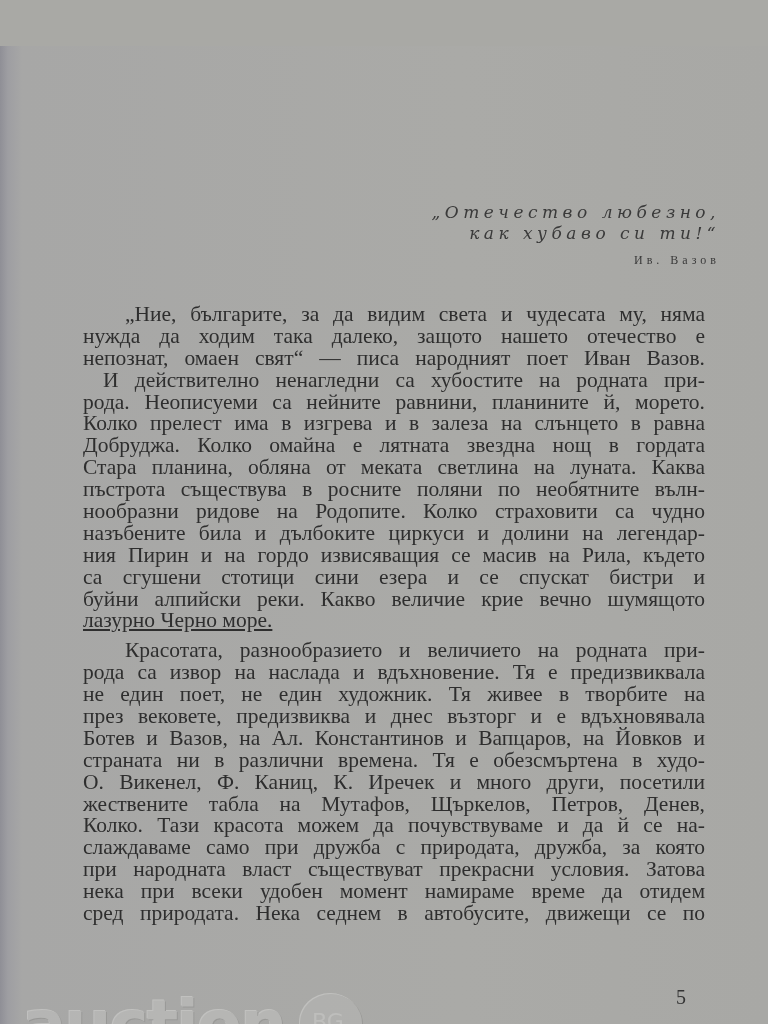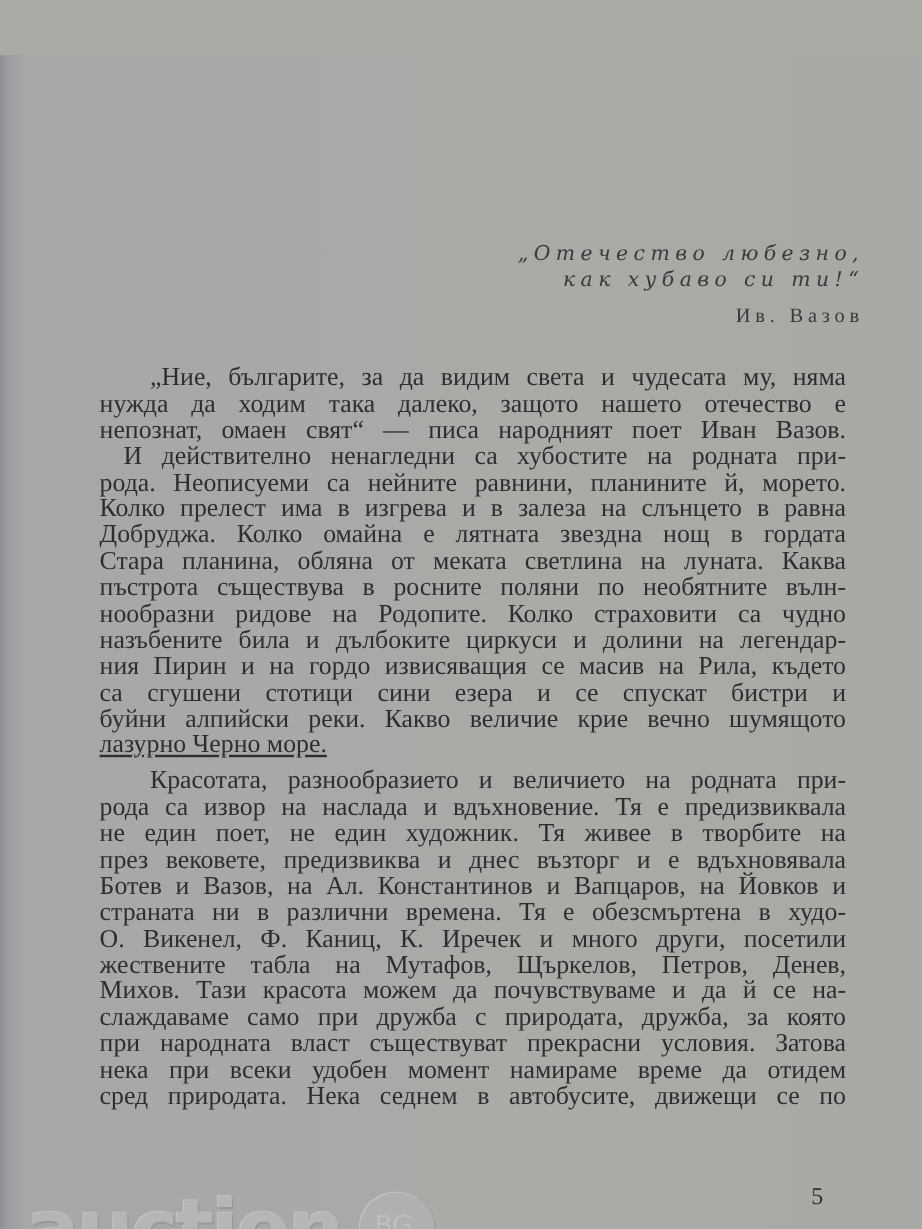--- a/index.html
+++ b/index.html
@@ -32,21 +32,21 @@
     .epigraph .quote-line {
       font-family: "DejaVu Serif", serif;
       font-style: italic;
       font-size: 17px;
       letter-spacing: 4.5px;
       line-height: 21px;
       display: block;
     }
     .epigraph .author {
       font-family: "Liberation Serif", serif;
-      font-size: 17px;
+      font-size: 12px;
       letter-spacing: 4px;
       margin-top: 9px;
       display: block;
     }
     .body-text {
       position: absolute;
       left: 83px;
       top: 258px;
       width: 622px;
       color: #2e2e2e;
@@ -158,21 +158,21 @@
 
     <div>
       <span class="line indent">Красотата, разнообразието и величието на родната при-</span>
       <span class="line">рода са извор на наслада и вдъхновение. Тя е предизвиквала</span>
       <span class="line">не един поет, не един художник. Тя живее в творбите на</span>
       <span class="line">през вековете, предизвиква и днес възторг и е вдъхновявала</span>
       <span class="line">Ботев и Вазов, на Ал. Константинов и Вапцаров, на Йовков и</span>
       <span class="line">страната ни в различни времена. Тя е обезсмъртена в худо-</span>
       <span class="line">О. Викенел, Ф. Каниц, К. Иречек и много други, посетили</span>
       <span class="line">жествените табла на Мутафов, Щъркелов, Петров, Денев,</span>
-      <span class="line">Михов. Тази красота можем да почувствуваме и да й се на-</span>
+      <span class="line">Колко. Тази красота можем да почувствуваме и да й се на-</span>
       <span class="line">слаждаваме само при дружба с природата, дружба, за която</span>
       <span class="line">при народната власт съществуват прекрасни условия. Затова</span>
       <span class="line">нека при всеки удобен момент намираме време да отидем</span>
       <span class="line">сред природата. Нека седнем в автобусите, движещи се по</span>
     </div>
   </div>
 
   <div class="page-number">5</div>
 
   <div class="watermark">

